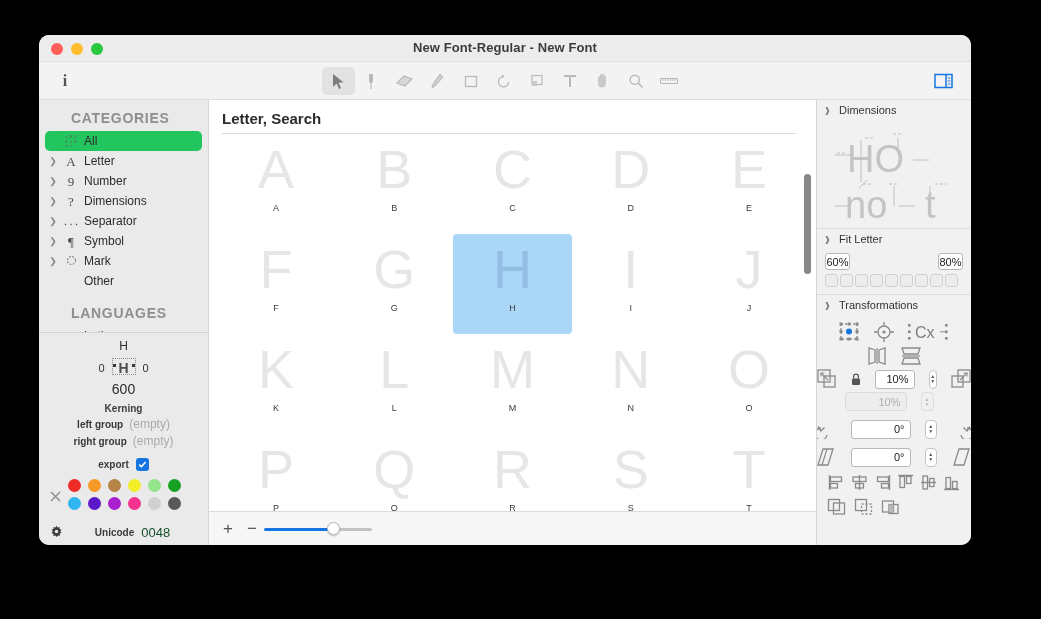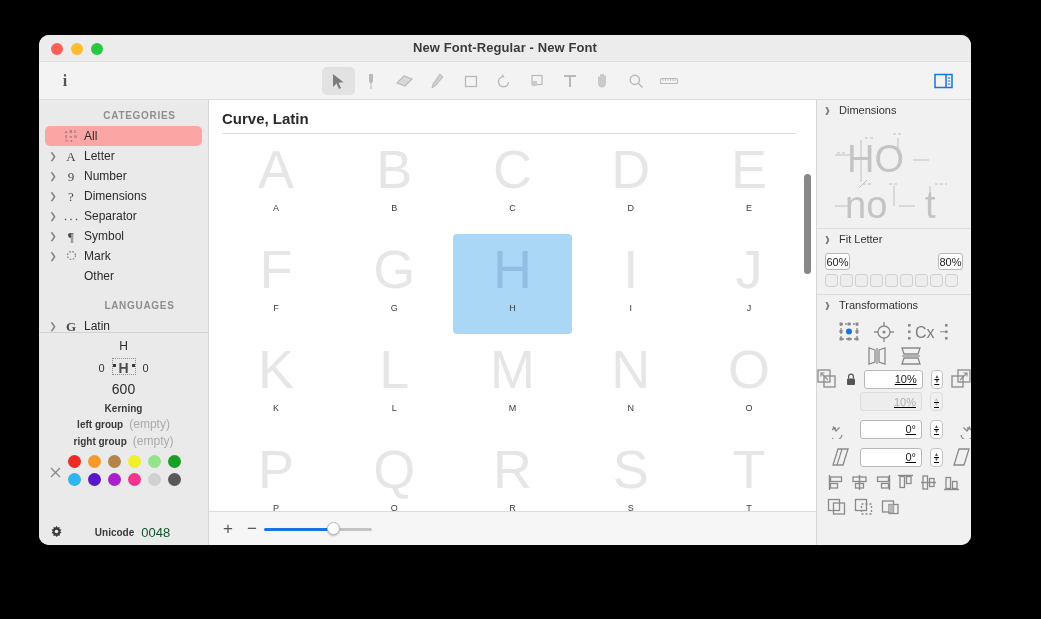--- a/index.html
+++ b/index.html
@@ -95,36 +95,35 @@
     border-right: 1px solid #d6d6d6;
     display: flex; flex-direction: column;
   }
   #cat-scroll {
     position: relative;
     height: 232px;
     overflow: hidden;
     padding-top: 6px;
   }
   .sec-head {
-    font-size: 10px; font-weight: bold;
+    font-size: 14px; font-weight: bold;
     color: #8e8e8e;
     letter-spacing: 0.7px;
     padding: 4px 0 5px 32px;
-    text-align: center;
   }
   .cat-row {
     display: flex; align-items: center;
     height: 20px;
     margin: 0 6px;
     border-radius: 5px;
     cursor: default;
     font-size: 12px;
     color: #2b2b2b;
   }
-  .cat-row.selected { background: #fca5a5; }
+  .cat-row.selected { background: #22c55e; }
   .chev {
     width: 16px; text-align: center;
     font-size: 9px; color: #888;
     flex: 0 0 16px;
   }
   .cat-ico {
     width: 20px; text-align: center;
     flex: 0 0 20px;
     font-size: 13px; color: #4a4a4a;
     font-family: "Liberation Serif", serif;
@@ -375,22 +374,22 @@
     cursor: default;
   }
   #tr-body { padding: 3px 0 5px 0; }
   .tr-row {
     display: flex; align-items: center; justify-content: center;
     gap: 12px;
     margin: 3px 0;
   }
   .tr-ico { display: flex; align-items: center; justify-content: center; cursor: default; }
   .num-row {
-    display: flex; align-items: center; justify-content: flex-end;
-    gap: 8px; margin: 3px 0; text-decoration: underline;
+    display: flex; align-items: center; justify-content: center;
+    gap: 14px; margin: 3px 0;
   }
   .num-field {
     width: 62px; height: 19px;
     background: #fff; border: 1px solid #b8b8b8;
     border-radius: 3px;
     font-size: 11px; color: #222;
     display: flex; align-items: center; justify-content: flex-end;
     padding-right: 5px;
     cursor: default;
   }
@@ -602,20 +601,28 @@
           </div>
           <div id="gi-width">600</div>
           <div id="gi-kern-title">Kerning</div>
           <div class="gi-kern-row">
             <span class="gi-kern-lbl">left group</span>
             <span class="gi-kern-val">(empty)</span>
           </div>
           <div class="gi-kern-row">
             <span class="gi-kern-lbl">right group</span>
             <span class="gi-kern-val">(empty)</span>
+          </div>
+          <div id="gi-export-row">
+            <span id="gi-export-lbl">export</span>
+            <span class="checkbox-blue">
+              <svg width="9" height="9" viewBox="0 0 9 9">
+                  <path d="M1.3 4.6 L3.4 6.7 L7.6 2" fill="none" stroke="#fff" stroke-width="1.6"></path>
+                </svg>
+            </span>
           </div>
 
           <div id="swatches">
             <span id="sw-clear">
               <svg width="13" height="13" viewBox="0 0 13 13">
                   <path d="M2 2 L11 11 M11 2 L2 11" stroke="#888" stroke-width="1.3"></path>
                 </svg>
             </span>
             <span id="sw-grid">
               <span class="sw" style="background:#ee2b24;"></span>
@@ -643,21 +650,21 @@
             <span id="gi-uni-wrap">
               <span id="gi-uni-lbl">Unicode</span>
               <span id="gi-uni-val">0048</span>
             </span>
           </div>
         </div>
       </div>
 
       <div id="center">
         <div id="center-head">
-          <span id="center-title">Curve, Latin</span>
+          <span id="center-title">Letter, Search</span>
           <div id="head-rule"></div>
         </div>
         <div id="grid-wrap">
           <div id="glyph-grid">
             <div class="cell">
                 <span class="big">A</span>
                 <span class="small">A</span>
               </div>
             <div class="cell">
                 <span class="big">B</span>

